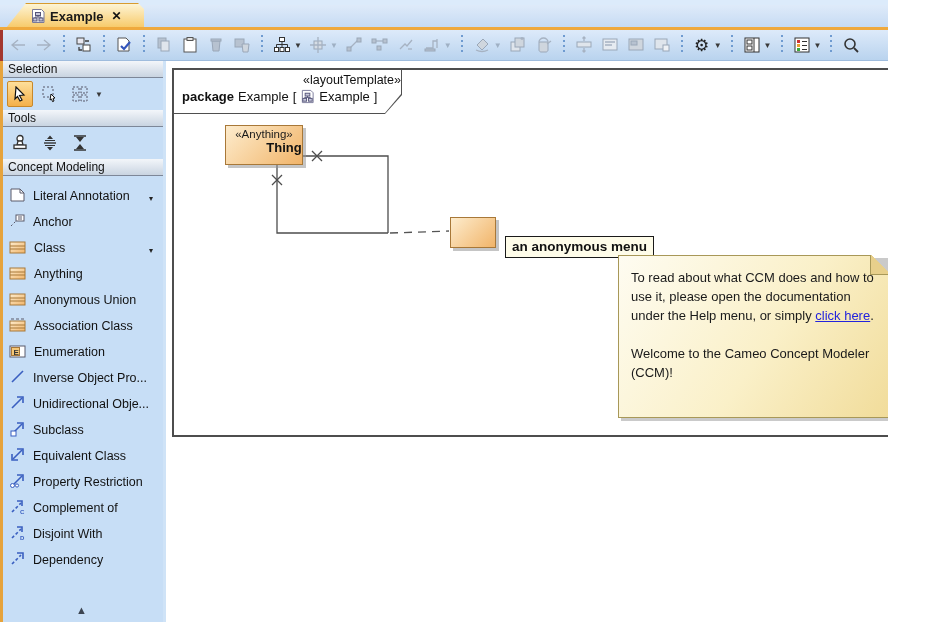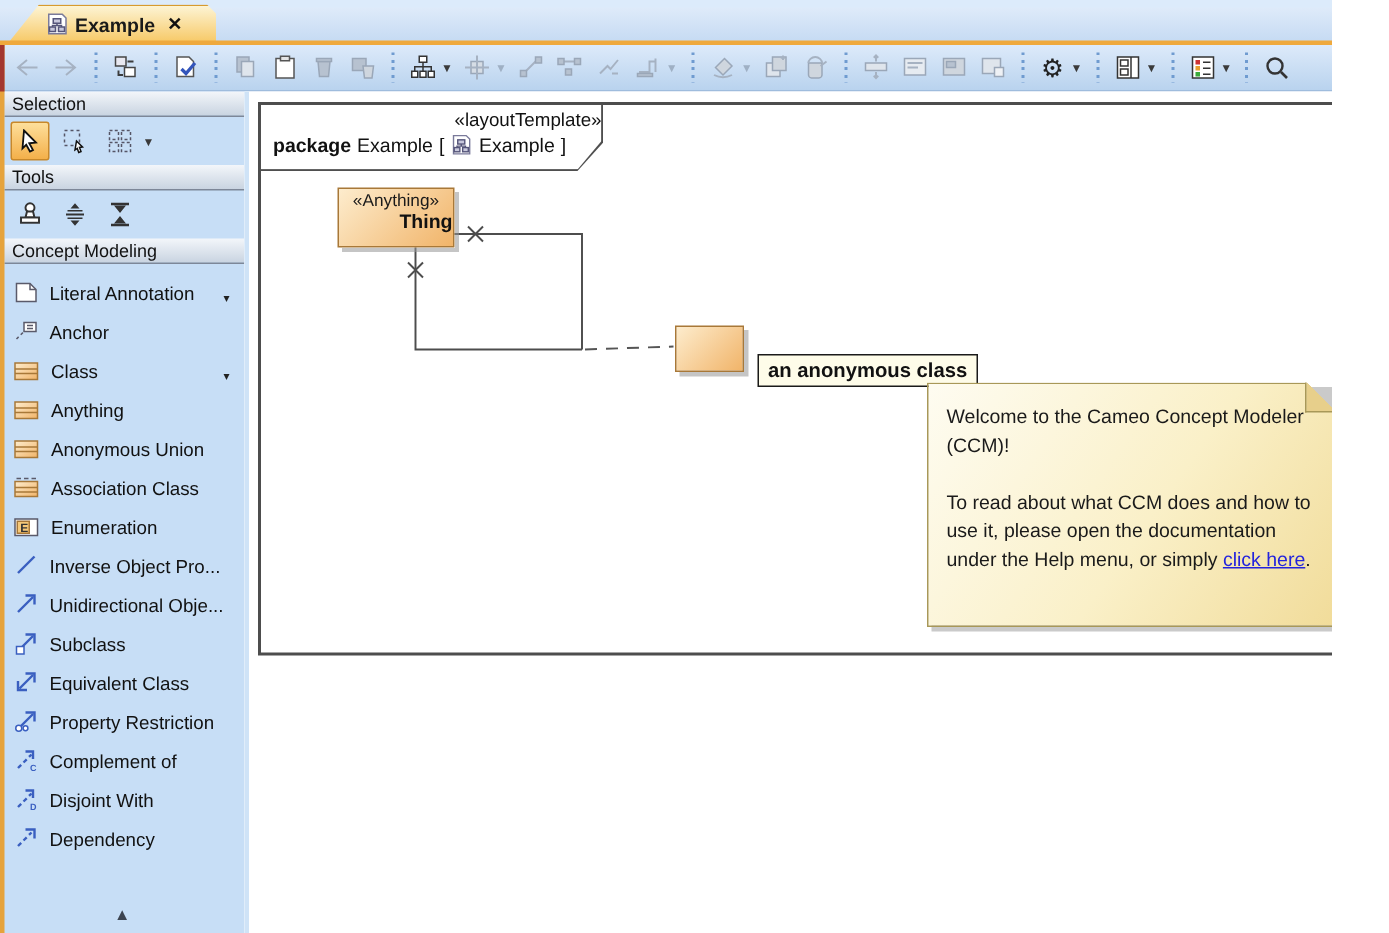--- a/index.html
+++ b/index.html
@@ -507,24 +507,24 @@
     <path d="M272 175 l10 10 M272 185 l10 -10" stroke="#4d4d4d" stroke-width="1.3"></path>
     <path d="M390 233 L449 231" fill="none" stroke="#555" stroke-width="1.3" stroke-dasharray="8 6"></path>
   </svg>
 
   <div class="uml-box thing-box">
     <div class="st">«Anything»</div>
     <div class="nm">Thing</div>
   </div>
 
   <div class="uml-box anon-box"></div>
-  <div class="anon-label">an anonymous class</div>
+  <div class="anon-label">an anonymous menu</div>
 
   <div class="note-shadow"></div>
   <div class="note">
-    <p><span>Welcome to the Cameo Concept Modeler (CCM)!</span></p>
     <p>
       <span>To read about what CCM does and how to use it, please open the documentation under the Help menu, or simply </span><a href="#">click here</a><span>.</span>
     </p>
+    <p><span>Welcome to the Cameo Concept Modeler (CCM)!</span></p>
   </div>
   <div class="note-fold"></div>
 
 </div>
 
 </body></html>

